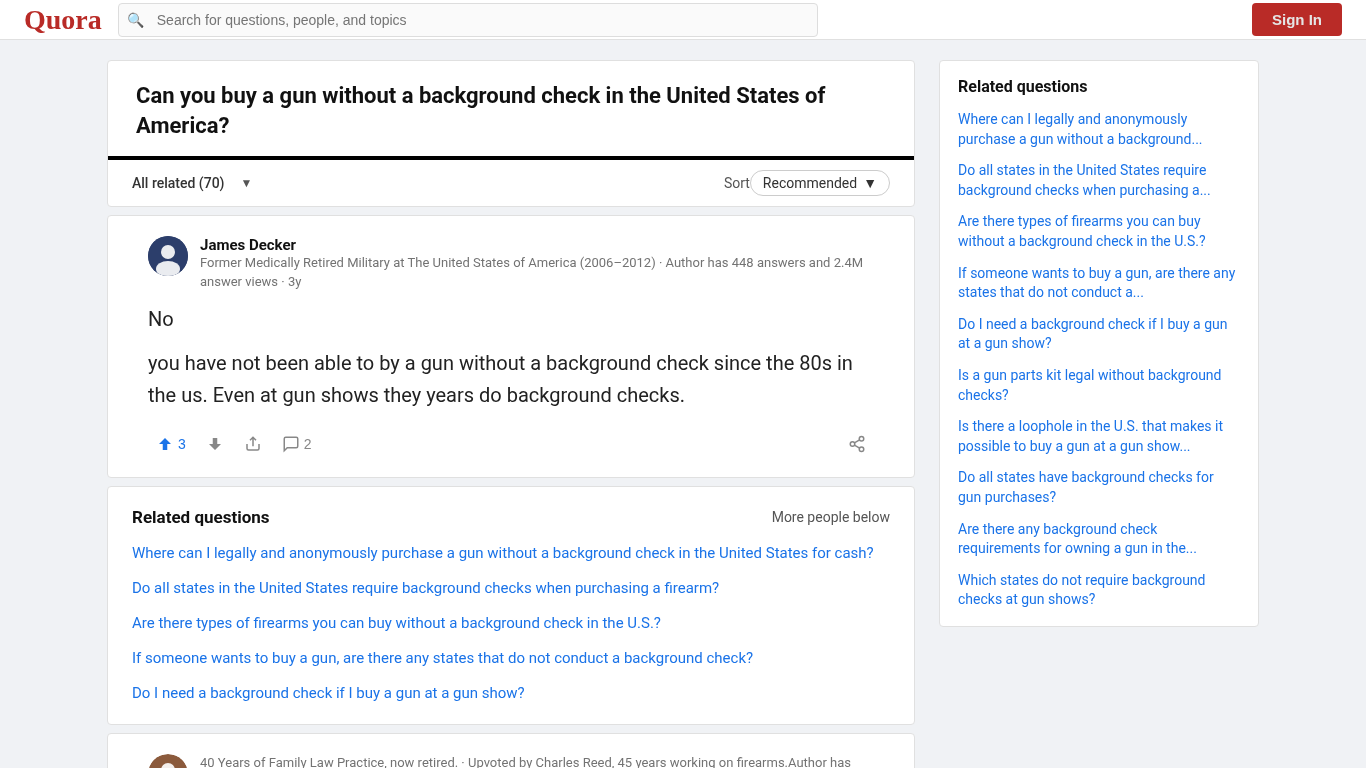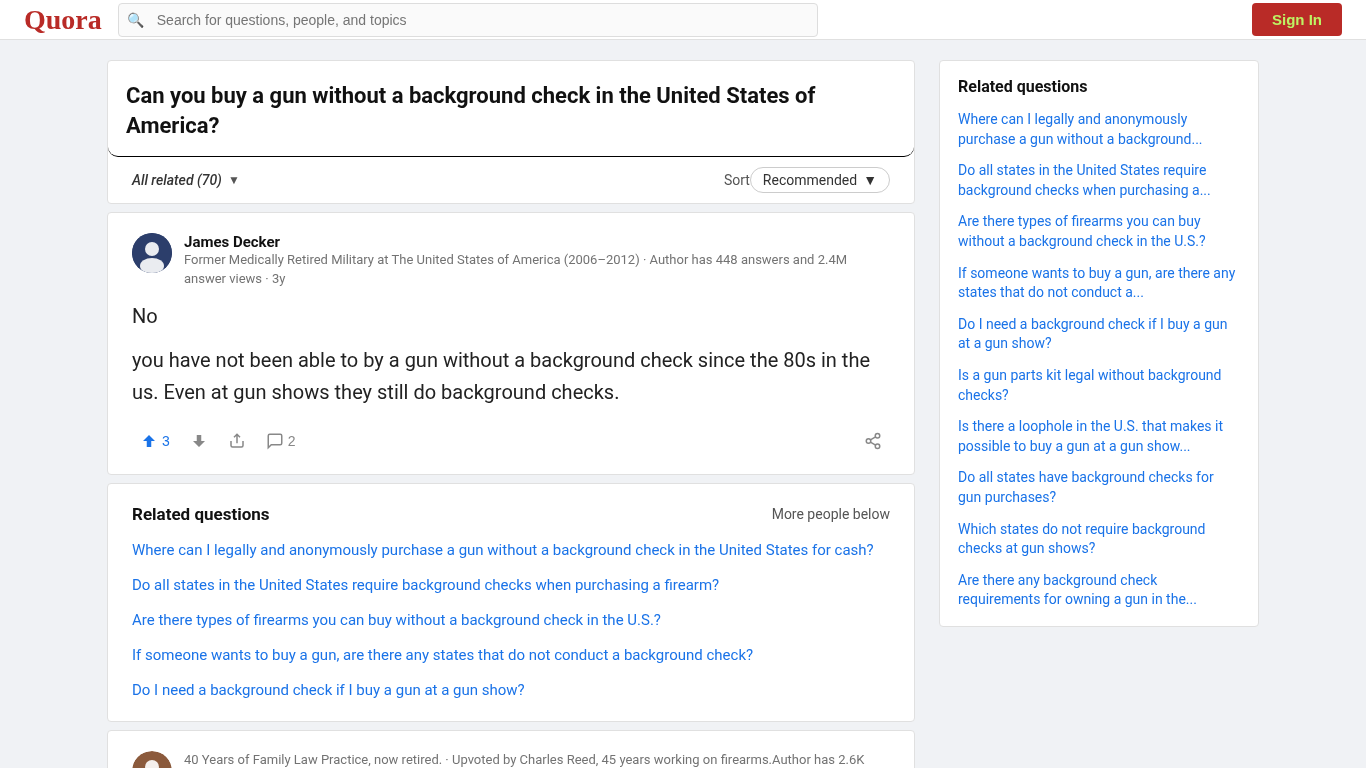--- a/index.html
+++ b/index.html
@@ -45,21 +45,21 @@
       position: absolute;
       left: 10px;
       top: 50%;
       transform: translateY(-50%);
       color: #999;
       font-size: 14px;
     }
     .header-right { margin-left: auto; }
     .sign-in-btn {
       background: #b92b27;
-      color: #bef264;
+      color: #e5e5e5;
       border: none;
       padding: 8px 20px;
       border-radius: 4px;
       font-size: 15px;
       font-weight: 600;
       cursor: pointer;
     }
 
     
     .page-container {
@@ -73,23 +73,22 @@
     .sidebar { width: 320px; flex-shrink: 0; }
 
     
     .question-card {
       background: #fff;
       border: 1px solid #e0e0e0;
       border-radius: 4px;
       margin-bottom: 8px;
     }
     .question-title-area {
-      padding: 20px 18px 16px;
-      border-bottom: 1px solid #000000;
-      border-radius: 10px;
+      padding: 20px 28px 16px;
+      border-bottom: 4px solid #000000;
     }
     .question-title {
       font-size: 22px;
       font-weight: 700;
       color: #111;
       line-height: 1.35;
     }
 
     
     .filter-bar {
@@ -99,22 +98,21 @@
       gap: 8px;
     }
     .filter-bar-left { display: flex; align-items: center; gap: 4px; }
     .all-related {
       font-size: 14px;
       color: #333;
       font-weight: 500;
       cursor: pointer;
       display: flex;
       align-items: center;
-      gap: 6px;
-      font-style: italic;
+      gap: 16px;
     }
     .chevron-down { font-size: 12px; color: #555; }
     .filter-bar-right { margin-left: auto; display: flex; align-items: center; }
     .sort-label { font-size: 14px; color: #555; }
     .sort-dropdown {
       border: 1px solid #ccc;
       border-radius: 20px;
       padding: 4px 12px;
       font-size: 14px;
       background: #fff;
@@ -123,21 +121,21 @@
       align-items: flex-start;
       gap: 6px;
       color: #333;
     }
 
     
     .answer-card {
       background: #fff;
       border: 1px solid #e0e0e0;
       border-radius: 4px;
-      padding: 20px 24px;
+      padding: 20px 40px;
       margin-bottom: 8px;
     }
     .answer-author {
       display: flex;
       align-items: flex-start;
       gap: 12px;
       margin-bottom: 12px;
     }
     .avatar {
       width: 40px;
@@ -272,21 +270,21 @@
             <circle cx="20" cy="16" r="7" fill="#fff" opacity="0.9"></circle>
             <ellipse cx="20" cy="33" rx="12" ry="8" fill="#fff" opacity="0.9"></ellipse>
           </svg>
         </div>
         <div class="author-info">
           <div class="author-name">James Decker</div>
           <div class="author-bio">Former Medically Retired Military at The United States of America (2006–2012) · Author has 448 answers and 2.4M answer views · 3y</div>
         </div>
       </div>
       <div class="answer-text">No</div>
-      <div class="answer-text">you have not been able to by a gun without a background check since the 80s in the us. Even at gun shows they still do background checks.</div>
+      <div class="answer-text">you have not been able to by a gun without a background check since the 80s in the us. Even at gun shows they years do background checks.</div>
       <div class="answer-actions">
         <button class="action-btn upvote">
           <svg width="18" height="18" viewBox="0 0 24 24" fill="#1a73e8">
               <path d="M12 4l-8 8h5v8h6v-8h5z"></path>
             </svg>
           <span>3</span>
         </button>
         <button class="action-btn">
           <svg width="18" height="18" viewBox="0 0 24 24" fill="#888">
               <path d="M12 20l8-8h-5V4H9v8H4z"></path>
@@ -348,18 +346,18 @@
     <div class="sidebar-card">
       <div class="sidebar-title">Related questions</div>
       <a class="sidebar-link" href="#">Where can I legally and anonymously purchase a gun without a background...</a>
       <a class="sidebar-link" href="#">Do all states in the United States require background checks when purchasing a...</a>
       <a class="sidebar-link" href="#">Are there types of firearms you can buy without a background check in the U.S.?</a>
       <a class="sidebar-link" href="#">If someone wants to buy a gun, are there any states that do not conduct a...</a>
       <a class="sidebar-link" href="#">Do I need a background check if I buy a gun at a gun show?</a>
       <a class="sidebar-link" href="#">Is a gun parts kit legal without background checks?</a>
       <a class="sidebar-link" href="#">Is there a loophole in the U.S. that makes it possible to buy a gun at a gun show...</a>
       <a class="sidebar-link" href="#">Do all states have background checks for gun purchases?</a>
+      <a class="sidebar-link" href="#">Are there any background check requirements for owning a gun in the...</a>
       <a class="sidebar-link" href="#">Which states do not require background checks at gun shows?</a>
-      <a class="sidebar-link" href="#">Are there any background check requirements for owning a gun in the...</a>
     </div>
   </aside>
 
 </div>
 
 </body></html>

